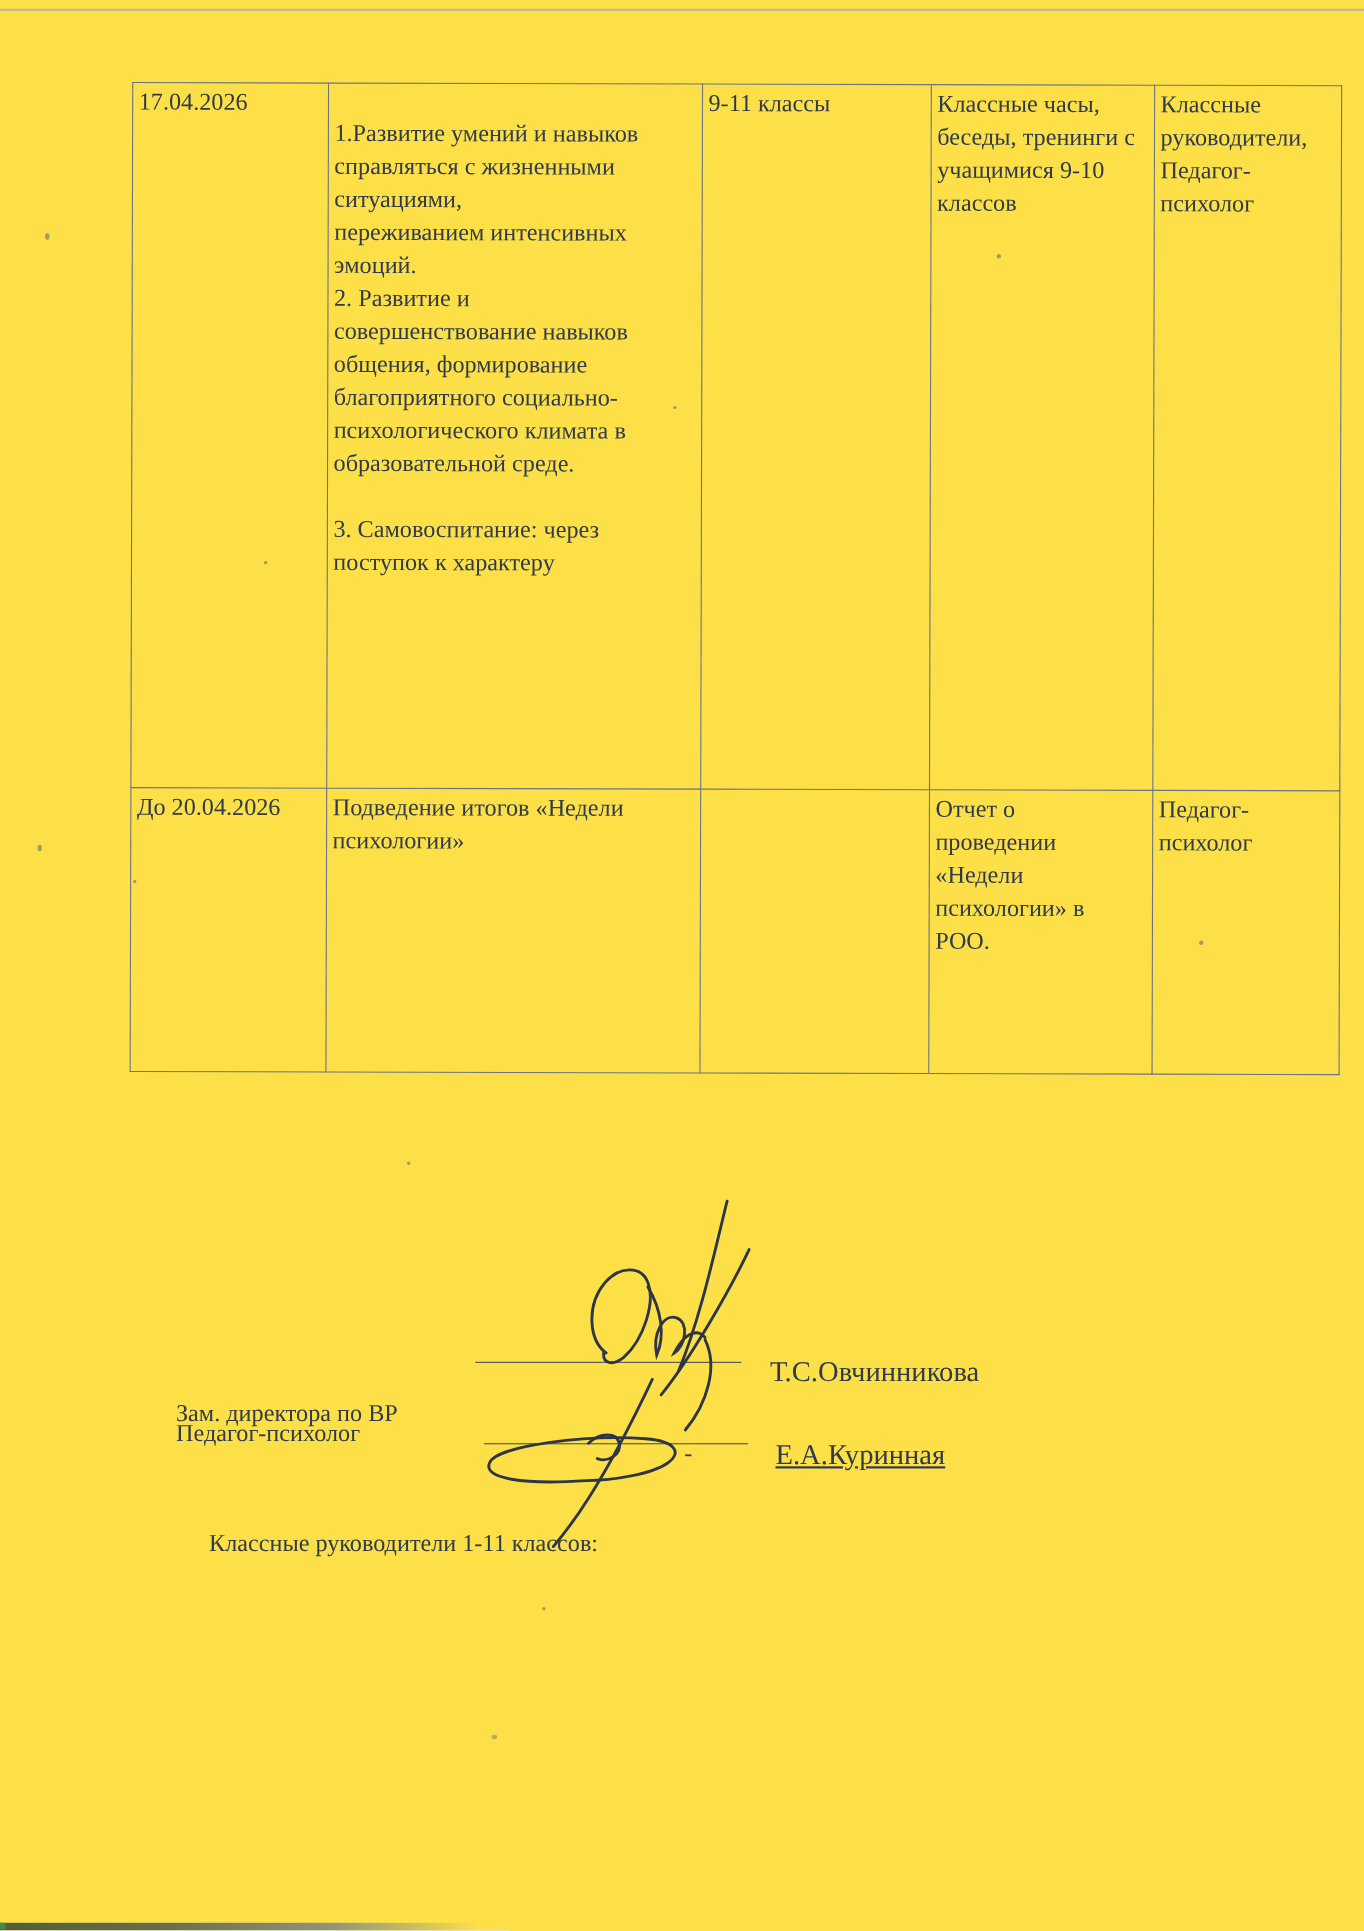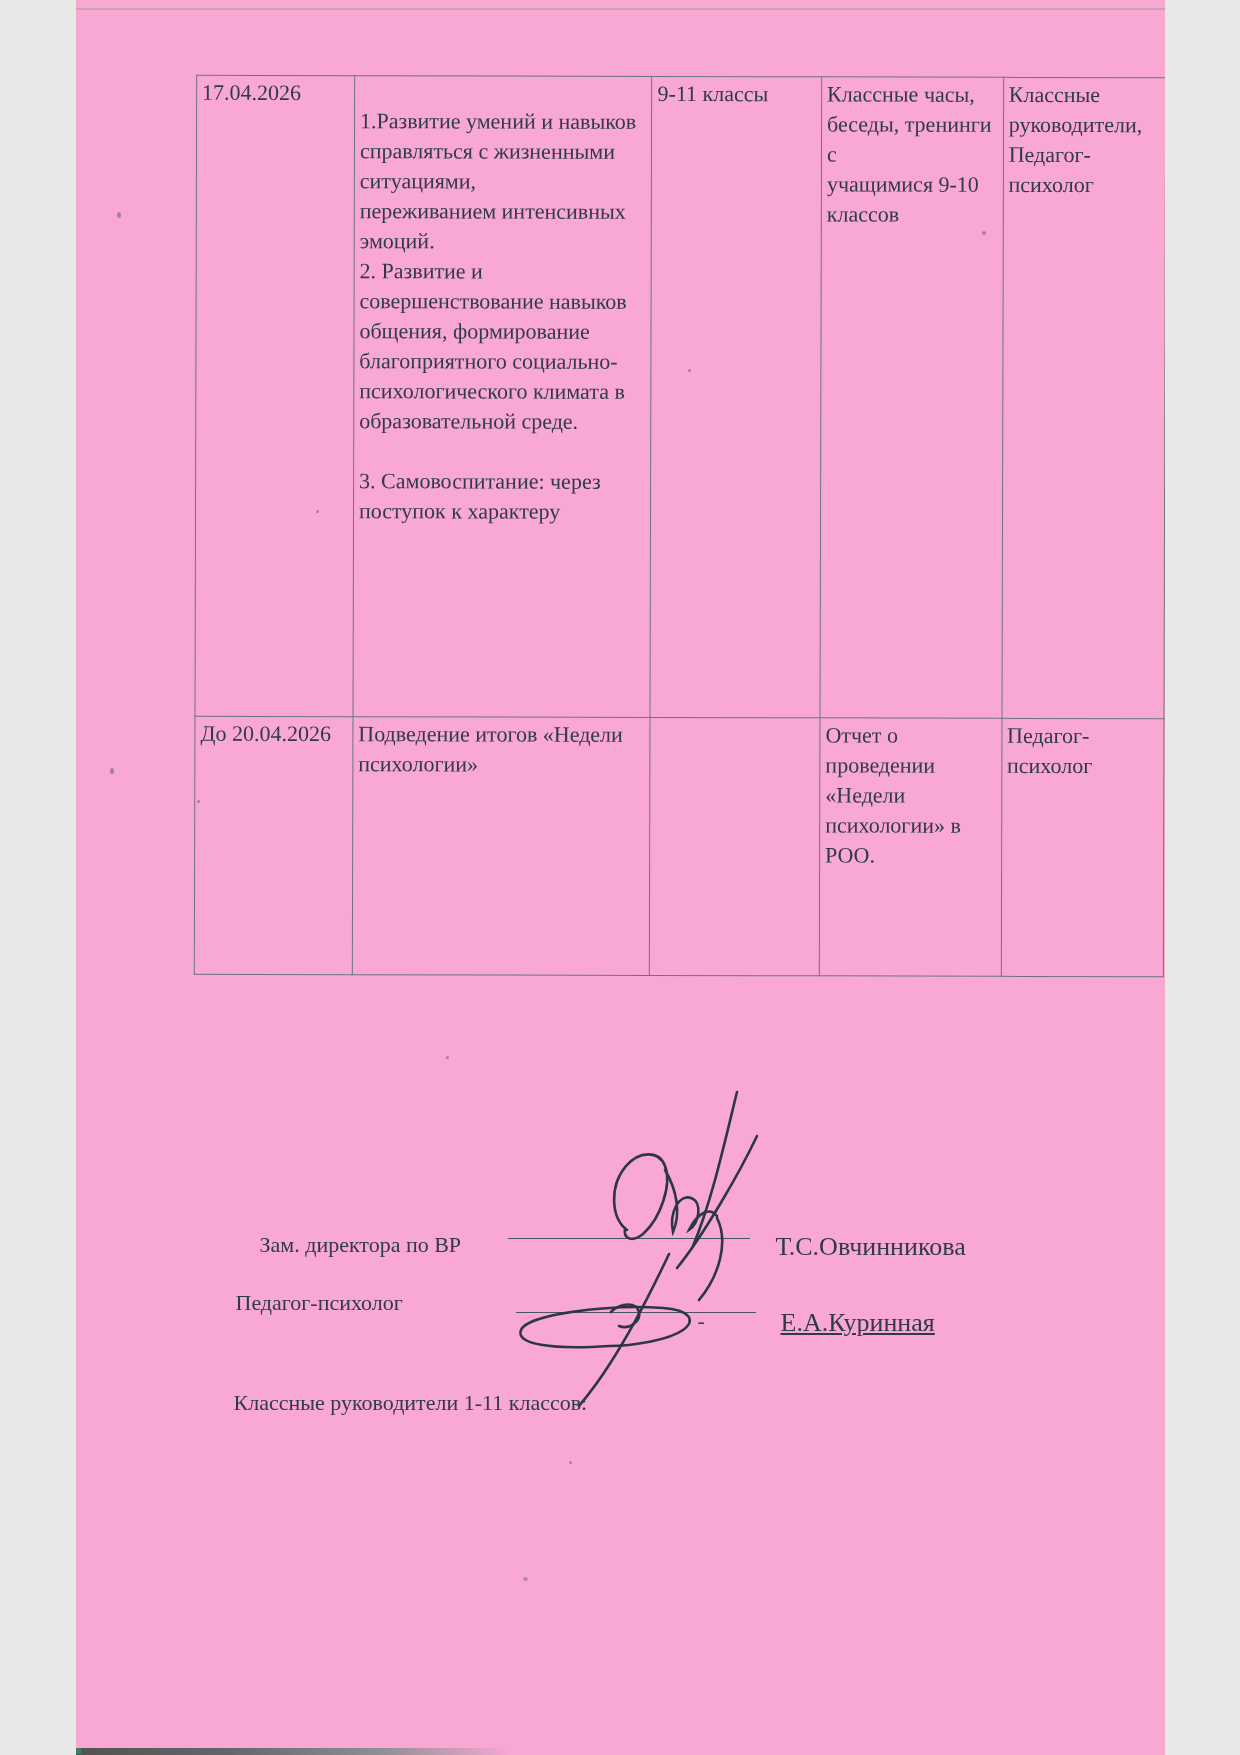--- a/index.html
+++ b/index.html
@@ -1,20 +1,20 @@
 <!DOCTYPE html>
 <html><head>
 <meta charset="utf-8">
 <style>
   html,body{margin:0;padding:0;background:#e8e8e6;}
   .page{
     position:relative;
-    width:1089px;height:1755px;
+    width:1240px;height:1755px;
     margin:0 auto;
-    background:#f9a8d4;
+    background:#fde047;
     overflow:hidden;
     font-family:"Liberation Serif","DejaVu Serif",serif;
     color:#2f3a4c;
   }
   
   .scan-top-line{
     position:absolute;left:0;top:8px;width:100%;height:2px;
     background:#a9aaa8;opacity:.75;
   }
   .scan-bottom-strip{
@@ -43,21 +43,21 @@
     overflow:hidden;
   }
   .cell-text{white-space:pre-line;}
   .content-pad{padding-top:28px;}
   
   .sig-label{position:absolute;font-size:22px;white-space:nowrap;}
   .sig-line{position:absolute;border-bottom:1.5px solid #4a5362;}
   .sig-name{position:absolute;font-size:26px;white-space:nowrap;}
   .sig-svg{position:absolute;}
   .sig-dash{position:absolute;font-size:22px;color:#38424f;}
-  .footer-line{position:absolute;font-size:22px;white-space:nowrap;}
+  .footer-line{position:absolute;font-size:22px;white-space:nowrap;margin-left:32px;}
 </style>
 </head>
 <body>
 
 <div class="page">
 
   <div class="scan-top-line"></div>
 
   <table class="plan-table">
     <colgroup>
@@ -123,21 +123,21 @@
 РОО.</div>
       </td>
       <td>
         <div class="cell-text">Педагог-
 психолог</div>
       </td>
     </tr>
   </tbody>
     </table>
 
-  <div class="sig-label" style="left:160px;top:1232px;margin-left:24px;">Зам. директора по ВР</div>
+  <div class="sig-label" style="left:160px;top:1272px;">Зам. директора по ВР</div>
   <div class="sig-line" style="left:432px;top:1238px;width:242px;"></div>
   <div class="sig-name" style="left:700px;top:1232px;">Т.С.Овчинникова</div>
 
   <svg class="sig-svg" style="left:505px;top:1078px;" width="210" height="230" viewBox="0 0 210 230">
     <g fill="none" stroke="#2c3646" stroke-width="2.6" stroke-linecap="round">
       <path d="M46,152 C30,140 28,108 45,88 C58,73 78,72 84,88 C91,106 80,140 62,156 C52,164 42,162 44,150"></path>
       <path d="M84,92 C96,112 100,136 92,154 C88,134 98,116 110,120 C122,124 118,146 108,152 C116,136 128,128 136,138"></path>
       <path d="M156,14 C146,54 132,120 112,168"></path>
       <path d="M96,190 C122,158 158,96 176,58"></path>
       <path d="M136,140 C148,164 138,198 118,222"></path>

